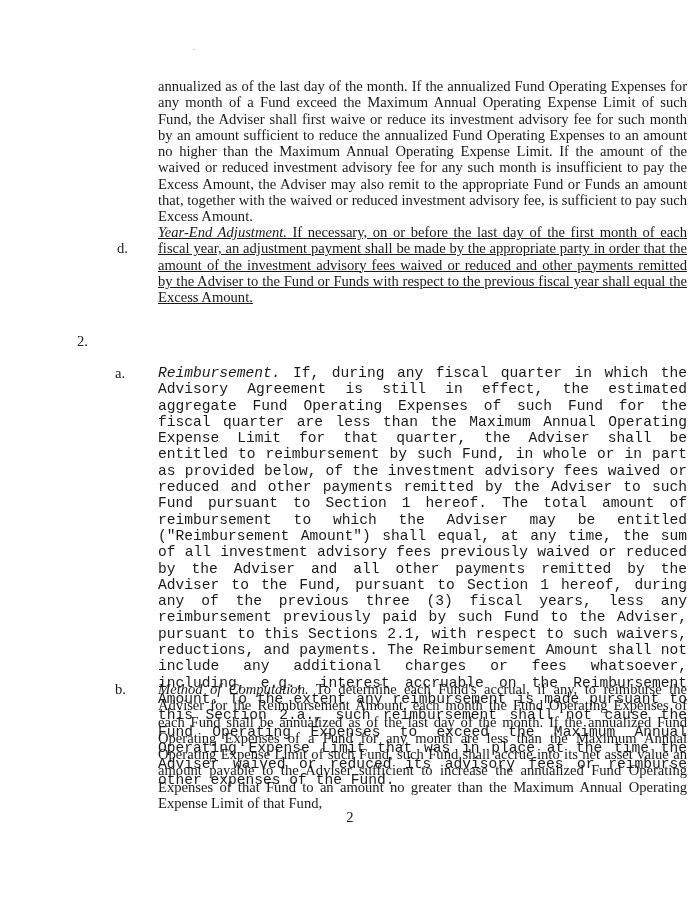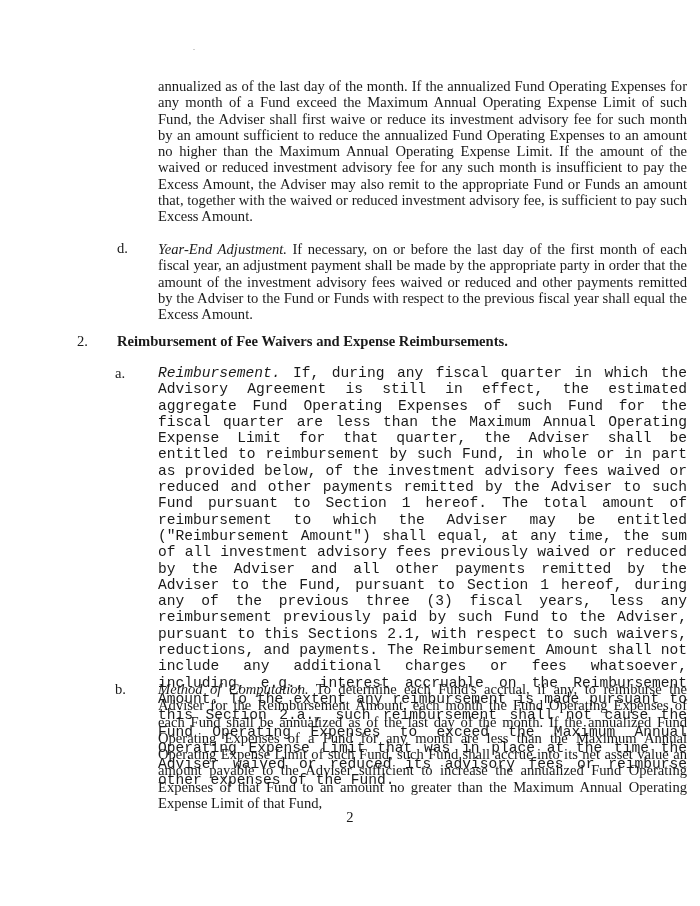--- a/index.html
+++ b/index.html
@@ -23,26 +23,25 @@
 <body>
 
 <div class="page">
   <div class="speck"></div>
 
   <div class="block" style="top:78px;">
     <p>annualized as of the last day of the month. If the annualized Fund Operating Expenses for any month of a Fund exceed the Maximum Annual Operating Expense Limit of such Fund, the Adviser shall first waive or reduce its investment advisory fee for such month by an amount sufficient to reduce the annualized Fund Operating Expenses to an amount no higher than the Maximum Annual Operating Expense Limit. If the amount of the waived or reduced investment advisory fee for any such month is insufficient to pay the Excess Amount, the Adviser may also remit to the appropriate Fund or Funds an amount that, together with the waived or reduced investment advisory fee, is sufficient to pay such Excess Amount.</p>
   </div>
 
   <span class="label" style="left:117px; top:240px;">d.</span>
-  <div class="block" style="top:241px;">
+  <div class="block" style="top:224px;text-decoration:underline;">
     <p><span class="ital">Year-End Adjustment.</span><span> If necessary, on or before the last day of the first month of each fiscal year, an adjustment payment shall be made by the appropriate party in order that the amount of the investment advisory fees waived or reduced and other payments remitted by the Adviser to the Fund or Funds with respect to the previous fiscal year shall equal the Excess Amount.</span></p>
   </div>
 
   <span class="label" style="left:77px; top:333px;">2.</span>
-  <span class="heading" style="top:333px;">Reimbursement of Fee Waivers and Expense Reimbursements.</span>
 
   <span class="label" style="left:115px; top:365px;">a.</span>
   <div class="block" style="top:365px;font-family:Liberation Mono, monospace;">
     <p><span class="ital">Reimbursement.</span><span> If, during any fiscal quarter in which the Advisory Agreement is still in effect, the estimated aggregate Fund Operating Expenses of such Fund for the fiscal quarter are less than the Maximum Annual Operating Expense Limit for that quarter, the Adviser shall be entitled to reimbursement by such Fund, in whole or in part as provided below, of the investment advisory fees waived or reduced and other payments remitted by the Adviser to such Fund pursuant to Section 1 hereof. The total amount of reimbursement to which the Adviser may be entitled ("Reimbursement Amount") shall equal, at any time, the sum of all investment advisory fees previously waived or reduced by the Adviser and all other payments remitted by the Adviser to the Fund, pursuant to Section 1 hereof, during any of the previous three (3) fiscal years, less any reimbursement previously paid by such Fund to the Adviser, pursuant to this Sections 2.1, with respect to such waivers, reductions, and payments. The Reimbursement Amount shall not include any additional charges or fees whatsoever, including, e.g., interest accruable on the Reimbursement Amount. To the extent any reimbursement is made pursuant to this Section 2.a., such reimbursement shall not cause the Fund Operating Expenses to exceed the Maximum Annual Operating Expense Limit that was in place at the time the Adviser waived or reduced its advisory fees or reimburse other expenses of the Fund.</span></p>
   </div>
 
   <span class="label" style="left:115px; top:681px;">b.</span>
   <div class="block" style="top:681px;">
     <p><span class="ital">Method of Computation.</span><span> To determine each Fund's accrual, if any, to reimburse the Adviser for the Reimbursement Amount, each month the Fund Operating Expenses of each Fund shall be annualized as of the last day of the month. If the annualized Fund Operating Expenses of a Fund for any month are less than the Maximum Annual Operating Expense Limit of such Fund, such Fund shall accrue into its net asset value an amount payable to the Adviser sufficient to increase the annualized Fund Operating Expenses of that Fund to an amount no greater than the Maximum Annual Operating Expense Limit of that Fund,</span></p>
   </div>

